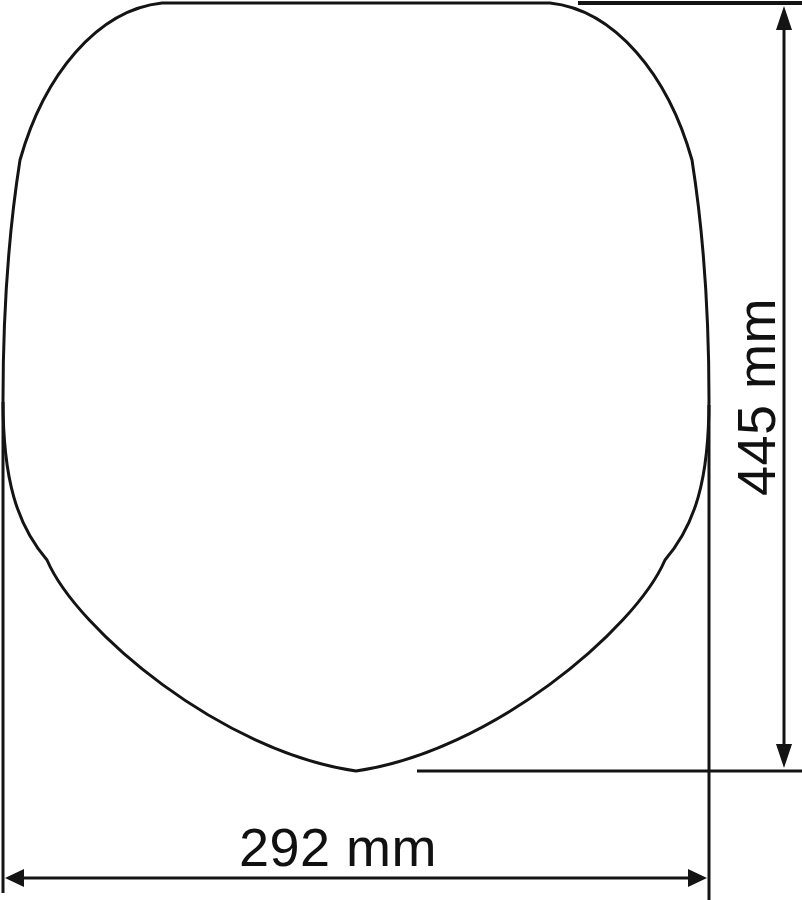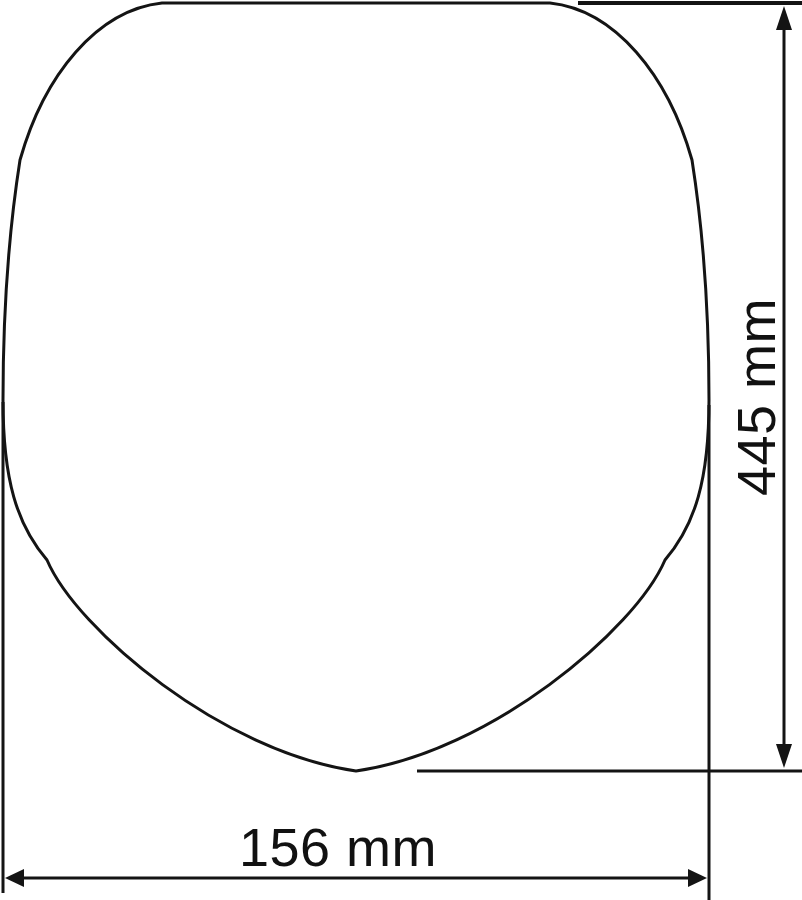--- a/index.html
+++ b/index.html
@@ -89,15 +89,15 @@
     <polygon class="arrowhead" points="784,6 776,30 792,30"></polygon>
     <polygon class="arrowhead" points="784,768 776,744 792,744"></polygon>
 
     <line class="dim-line" x1="22" y1="878" x2="690" y2="878"></line>
     <polygon class="arrowhead" points="5,878 24,869 24,887"></polygon>
     <polygon class="arrowhead" points="707,878 688,869 688,887"></polygon>
   </svg>
 
   <div class="dim-label vertical" style="left: 756px; top: 397px;">445 mm</div>
 
-  <div class="dim-label horizontal" style="left: 338px; top: 847px;">156 mm</div>
+  <div class="dim-label horizontal" style="left: 338px; top: 847px;">292 mm</div>
 
 </div>
 
 </body></html>

